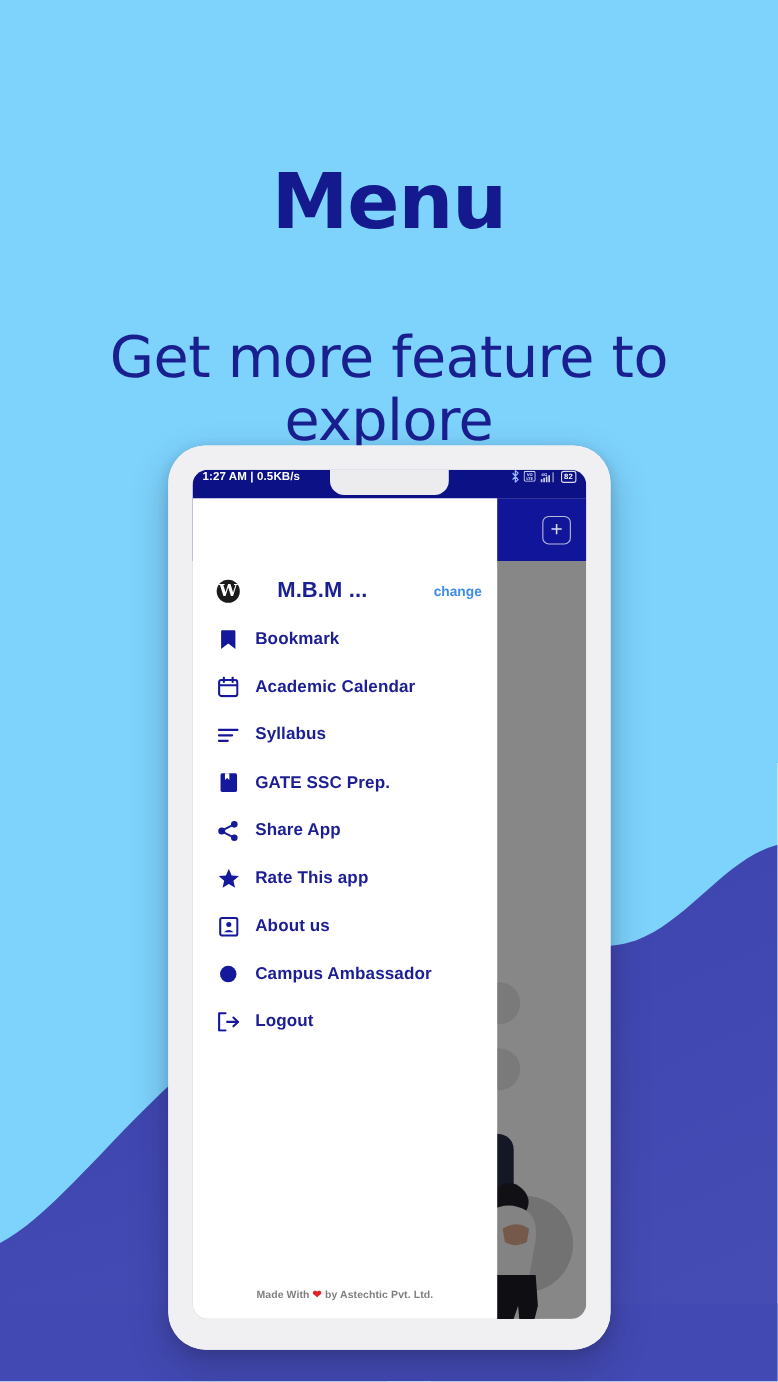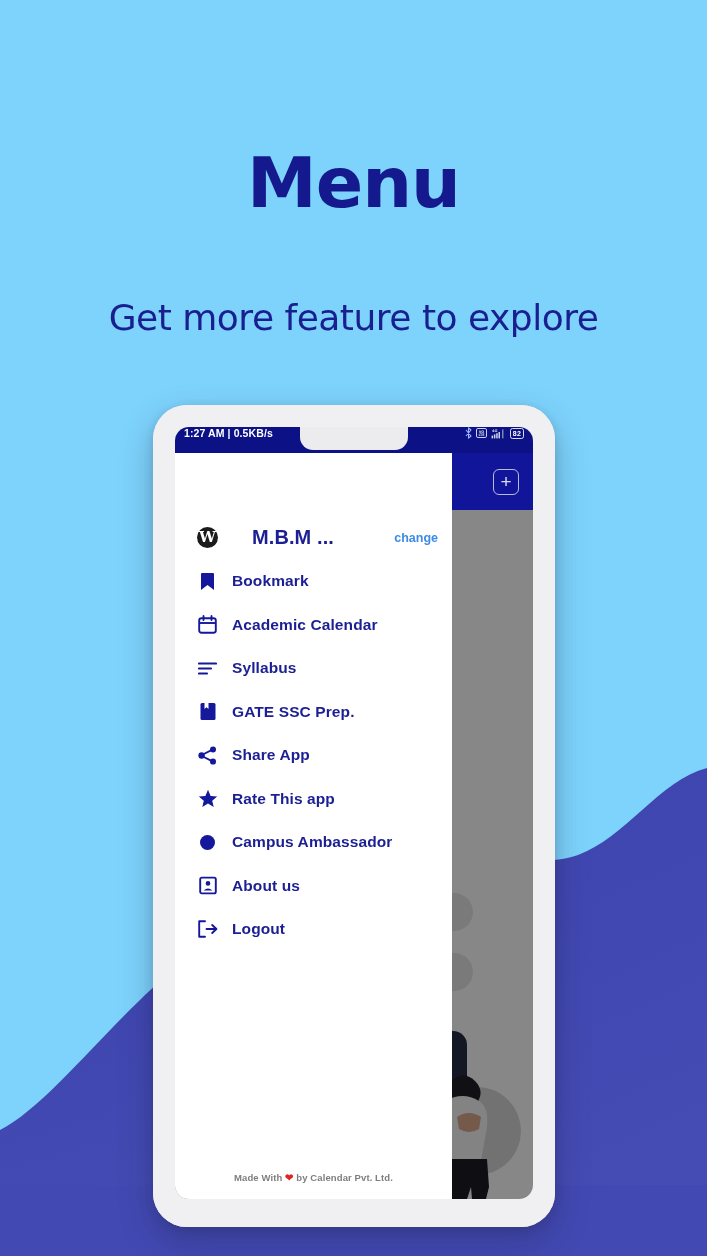--- a/index.html
+++ b/index.html
@@ -28,21 +28,21 @@
     font-weight: 700;
     letter-spacing: -1px;
     color: #141a8e;
     z-index: 3;
     line-height: 1;
   }
   .subhead {
     position: absolute; top: 298px; left: 0; width: 707px;
     text-align: center;
     font-family: "DejaVu Sans", sans-serif;
-    font-size: 36px;
+    font-size: 52px;
     font-weight: 400;
     letter-spacing: -0.5px;
     color: #1a1f90;
     z-index: 3;
     line-height: 1.1;
   }
 
   
   .phone-shadow {
     position: absolute;
@@ -378,53 +378,53 @@
             <span class="menu-icon">
               <svg width="20" height="19" viewBox="0 0 20 19">
                 <path d="M10,0.8 l2.6,6.1 l6.6,.5 l-5,4.3 l1.5,6.4 l-5.7,-3.5 l-5.7,3.5 l1.5,-6.4 l-5,-4.3 l6.6,-.5 z" fill="#15189a"></path>
               </svg>
             </span>
             <span class="menu-label">Rate This app</span>
           </div>
 
           <div class="menu-item">
             <span class="menu-icon">
-              <span class="dot-icon"></span>
-            </span>
-            <span class="menu-label">Campus Ambassador</span>
-          </div>
-
-          <div class="menu-item">
-            <span class="menu-icon">
               <svg width="18" height="19" viewBox="0 0 18 19">
                 <rect x="1.2" y="1.6" width="15.6" height="15.8" rx="1.6" fill="none" stroke="#15189a" stroke-width="1.9"></rect>
                 <circle cx="9" cy="7.4" r="2.3" fill="#15189a"></circle>
                 <path d="M4.6,14.4 q4.4,-4 8.8,0 z" fill="#15189a"></path>
               </svg>
             </span>
             <span class="menu-label">About us</span>
           </div>
 
           <div class="menu-item">
             <span class="menu-icon">
+              <span class="dot-icon"></span>
+            </span>
+            <span class="menu-label">Campus Ambassador</span>
+          </div>
+
+          <div class="menu-item">
+            <span class="menu-icon">
               <svg width="20" height="18" viewBox="0 0 20 18">
                 <path d="M7,1.2 h-5.8 v15.6 h5.8" fill="none" stroke="#15189a" stroke-width="1.9" stroke-linecap="round" stroke-linejoin="round"></path>
                 <line x1="8.5" y1="9" x2="18" y2="9" stroke="#15189a" stroke-width="1.9" stroke-linecap="round"></line>
                 <path d="M14.2,5 l4.2,4 l-4.2,4" fill="none" stroke="#15189a" stroke-width="1.9" stroke-linecap="round" stroke-linejoin="round"></path>
               </svg>
             </span>
             <span class="menu-label">Logout</span>
           </div>
 
         </div>
 
         <div class="drawer-footer">
           <span>Made With</span>
           <span class="heart">❤</span>
-          <span>by Calendar Pvt. Ltd.</span>
+          <span>by Astechtic Pvt. Ltd.</span>
         </div>
       </div>
 
       <div class="appbar">
         <span class="appbar-title">Menu</span>
         <span class="appbar-action">+</span>
       </div>
 
       <div class="statusbar">
         <span class="status-left">1:27 AM | 0.5KB/s</span>

